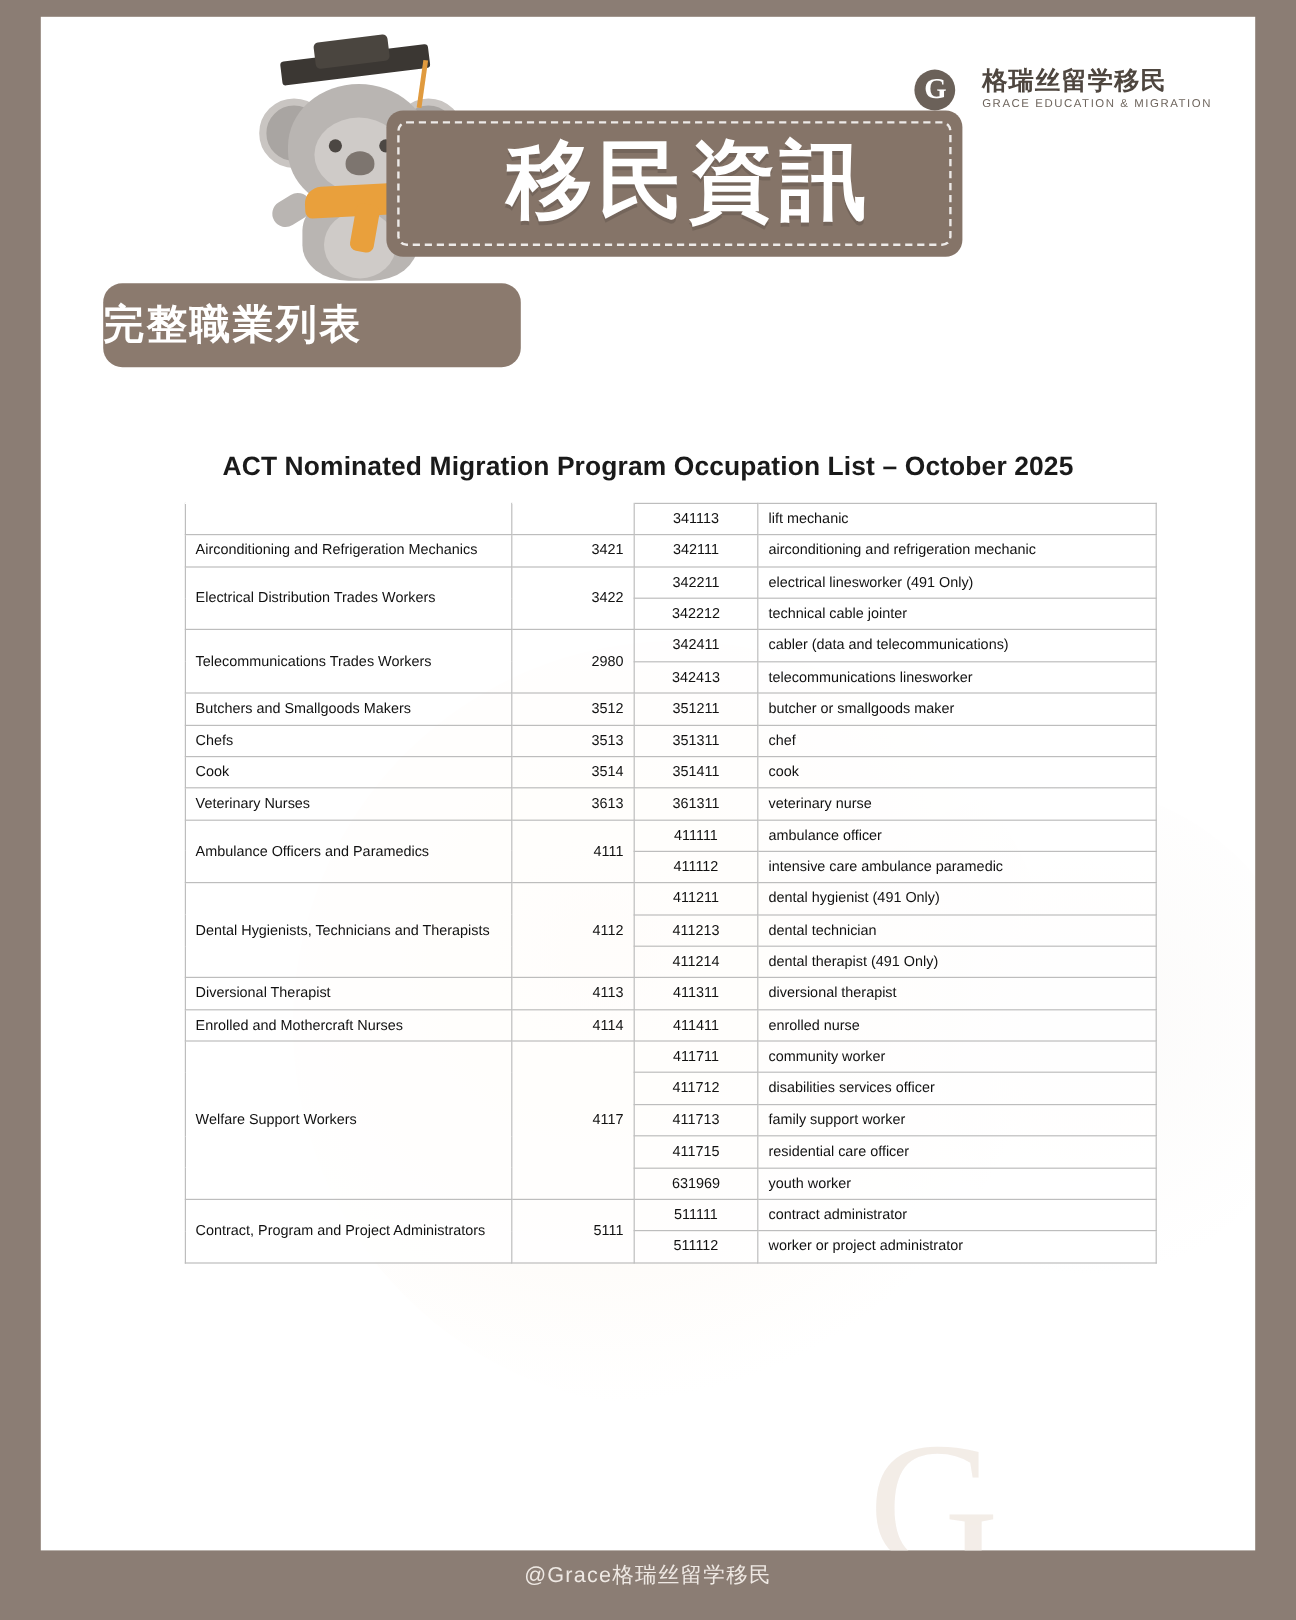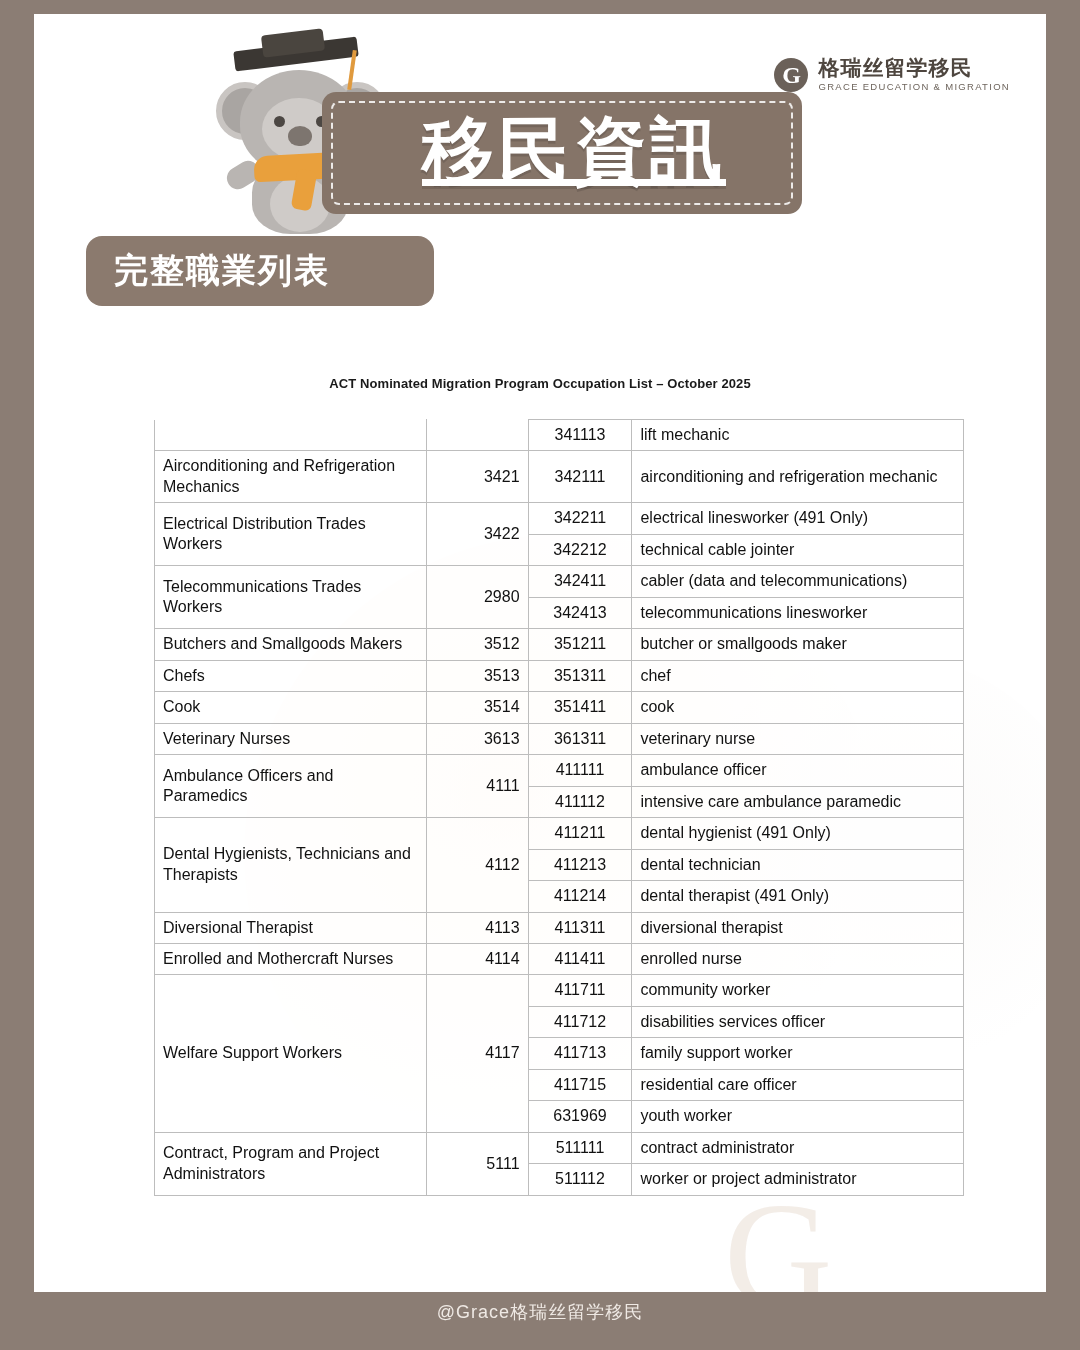--- a/index.html
+++ b/index.html
@@ -56,21 +56,21 @@
     display: flex; align-items: center; gap: 10px;
   }
   .logo-mark {
     width: 34px; height: 34px; border-radius: 50%;
     background: #6b6159; color: #fff;
     font-family: "Liberation Serif", serif;
     font-size: 24px; font-weight: bold;
     display: flex; align-items: center; justify-content: center;
     line-height: 1;
   }
-  .logo-text { line-height: 1.15; }
+  .logo-text { line-height: 1.15; margin-left: 12px; }
   .logo-cn {
     font-size: 21px; font-weight: bold; color: #4e463f; letter-spacing: 1px;
   }
   .logo-en {
     font-size: 9.5px; color: #6e655d; letter-spacing: 1.3px; margin-top: 2px;
   }
 
   
   .plaque {
     position: absolute; left: 288px; top: 78px;
@@ -87,21 +87,20 @@
   .plaque-text {
     position: absolute; left: 330px; top: 82px;
     width: 420px; height: 110px;
     display: flex; align-items: center; justify-content: center;
     font-family: "Liberation Sans", sans-serif;
     font-weight: bold;
     font-size: 72px;
     color: #ffffff;
     letter-spacing: 4px;
     text-shadow: 0 3px 0 rgba(0,0,0,.12);
-    text-decoration: underline;
   }
 
   
   .mascot { position: absolute; left: 176px; top: 22px; width: 190px; height: 200px; }
   .m-ear { position: absolute; width: 58px; height: 58px; border-radius: 50%; background: #a9a5a2; border: 6px solid #c9c5c2;}
   .m-ear.l { left: 6px; top: 46px; }
   .m-ear.r { left: 118px; top: 46px; }
   .m-head { position: absolute; left: 30px; top: 34px; width: 118px; height: 104px; border-radius: 52% 52% 48% 48%; background: #b9b5b2; }
   .m-face { position: absolute; left: 52px; top: 62px; width: 74px; height: 62px; border-radius: 50%; background: #cfcbc8; }
   .m-eye { position: absolute; width: 11px; height: 11px; border-radius: 50%; background: #4c4743; }
@@ -119,40 +118,39 @@
   .m-arm.l { left: 16px; top: 128px; transform: rotate(-32deg); }
   .m-arm.r { left: 134px; top: 128px; transform: rotate(32deg); }
 
   
   .pill {
     position: absolute; left: 52px; top: 222px;
     width: 348px; height: 70px;
     background: #8b7a6e;
     border-radius: 16px;
     display: flex; align-items: center;
-    padding-left: 28px;
   }
   .pill-text {
     font-size: 34px; font-weight: bold; color: #ffffff; letter-spacing: 2px;
   }
 
   
   .doc-title {
     position: absolute; left: 0; top: 362px; width: 1012px;
     text-align: center;
     font-family: "Liberation Sans", sans-serif;
-    font-size: 13px; font-weight: bold; color: #1a1a1a;
+    font-size: 22px; font-weight: bold; color: #1a1a1a;
     letter-spacing: .1px;
   }
   table.occ {
     position: absolute;
     left: 120px; top: 405px;
     width: 810px;
     border-collapse: collapse;
-    font-size: 16px;
+    font-size: 12px;
     color: #111;
     background: transparent;
   }
   table.occ td {
     border: 1px solid #bdbdbd;
     padding: 5px 8px;
     vertical-align: middle;
     line-height: 1.28;
     background: rgba(255,255,255,0.72);
   }

